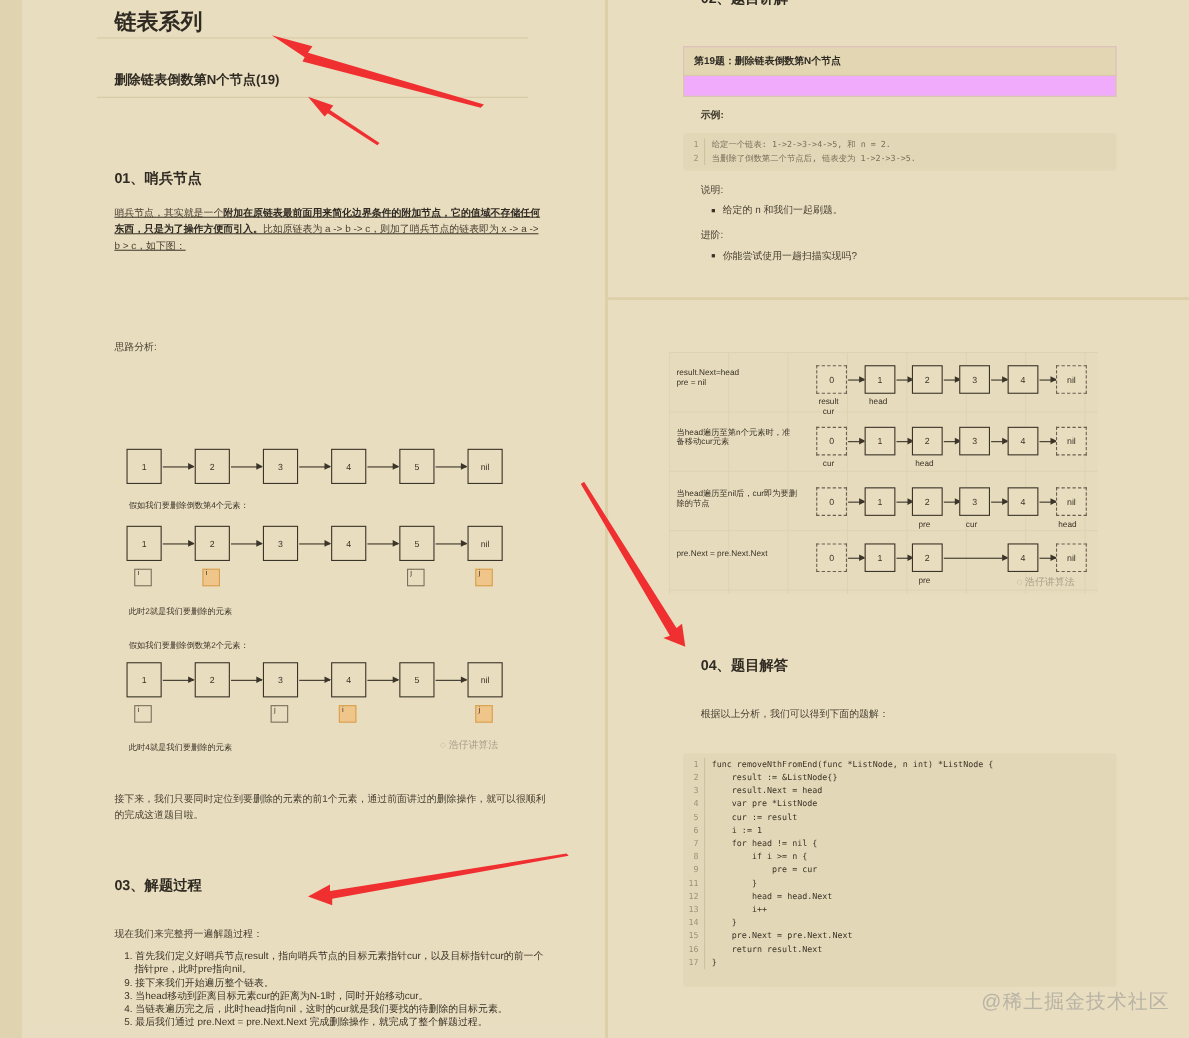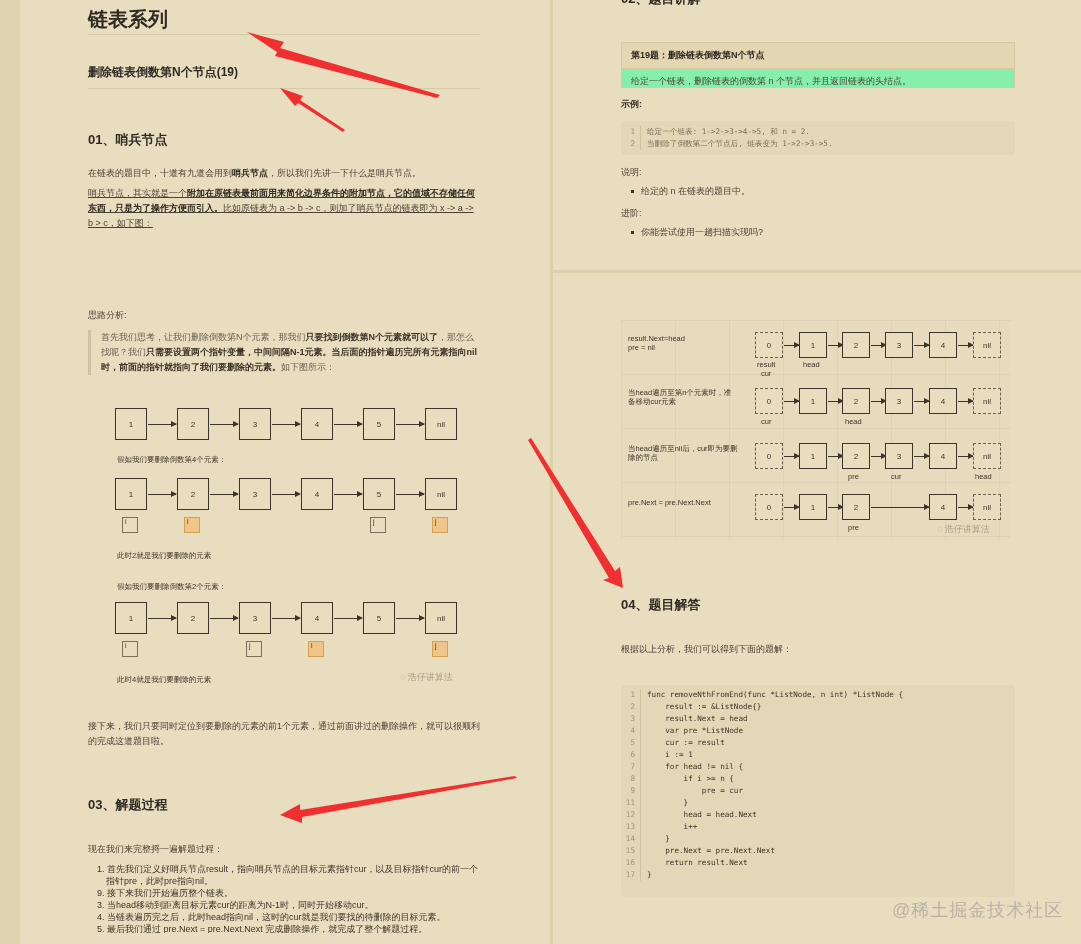--- a/index.html
+++ b/index.html
@@ -12,31 +12,31 @@
   }
   .left-strip { position: absolute; left: 0; top: 0; width: 20px; height: 944px; background: #e0d4b0; }
   .panel { position: absolute; background: #e8ddbf; overflow: hidden; }
   .p-tl { left: 20px; top: 0; width: 530px; height: 270px; }
   .p-tr { left: 553px; top: 0; width: 528px; height: 270px; }
   .p-bl { left: 20px; top: 262px; width: 530px; height: 671px; }
   .p-br { left: 553px; top: 273px; width: 528px; height: 671px; }
   .vsep { position: absolute; left: 550px; top: 0; width: 3px; height: 944px; background: #ddd0a8; }
   .hsep { position: absolute; left: 20px; top: 270px; width: 1061px; height: 3px; background: #ddd0aa; }
 
-  .abs { position: absolute; }
+  .abs { position: absolute; margin-left: 16px; }
   .h1 { font-size: 20px; font-weight: bold; color: #2f2a22; }
   .h2 { font-size: 12px; font-weight: bold; color: #2f2a22; }
   .h3 { font-size: 13px; font-weight: bold; color: #2f2a22; }
   .rule { position: absolute; height: 1px; background: #d6c9a6; }
   .p { font-size: 9px; line-height: 15px; color: #4a4234; }
   .p b { color: #2f2a22; }
   .quote { border-left: 3px solid #cfc2a0; padding-left: 10px; color: #6a6050; }
   .quote b { color: #3b3428; }
 
-  .qbox { position: absolute; border: 1px solid #d6c9a4; background: #86efac; }
+  .qbox { position: absolute; border: 1px solid #d6c9a4; background: #f0abfc; }
   .qbox .qhead { font-size: 9px; font-weight: bold; padding: 6px 9px; border-bottom: 1px solid #d6c9a4; background: #e2d6b3; color: #2f2a22; }
   .qbox .qbody { font-size: 9px; padding: 6px 9px; color: #4a4234; }
 
   .code { position: absolute; background: #e2d7b6; border-radius: 3px; font-family: "DejaVu Sans Mono", "Liberation Mono", monospace; }
   .code .ln { display: inline-block; width: 20px; text-align: right; color: #9e937c; padding-right: 5px; border-right: 1px solid #cfc2a0; margin-right: 6px; }
   .code .line { white-space: pre; font-size: 7.6px; line-height: 12px; color: #3b3428; }
 
   ul.bul { list-style: none; }
   ul.bul li { position: relative; padding-left: 20px; font-size: 9px; line-height: 15px; color: #4a4234; }
   ul.bul li::before { content: ""; position: absolute; left: 10px; top: 6px; width: 3px; height: 3px; background: #3b3428; }
@@ -65,57 +65,50 @@
 <body>
 
 <div class="left-strip"></div>
 <div class="vsep"></div>
 
 <div class="panel p-tl">
   <div class="abs h1" style="left:68px;top:6px;">链表系列</div>
   <div class="rule" style="left:68px;top:34px;width:392px;"></div>
   <div class="abs h2" style="left:68px;top:64px;">删除链表倒数第N个节点(19)</div>
   <div class="rule" style="left:68px;top:88px;width:392px;"></div>
-  <div class="abs h3" style="left:68px;top:131px;">01、哨兵节点</div>
-  <div class="abs p" style="left:68px;top:166px;width:392px;">
-    <span>在链表的题目中，十道有九道会用到</span><b>哨兵节点</b><span>，所以我们先讲一下什么是哨兵节点。</span>
-  </div>
+  <div class="abs h3" style="left:68px;top:153px;">01、哨兵节点</div>
   <div class="abs p" style="left:68px;top:186px;width:392px;text-decoration:underline;">
     <span>哨兵节点，其实就是一个</span><b>附加在原链表最前面用来简化边界条件的附加节点，它的值域不存储任何东西，只是为了操作方便而引入。</b><span>比如原链表为 a -&gt; b -&gt; c，则加了哨兵节点的链表即为 x -&gt; a -&gt; b &gt; c，如下图：</span>
   </div>
 </div>
 
 <div class="panel p-tr">
   <div class="abs h3" style="left:68px;top:-10px;">02、题目讲解</div>
   <div class="qbox" style="left:68px;top:42px;width:394px;height:46px;">
     <div class="qhead">第19题：删除链表倒数第N个节点</div>
-    <div class="qbody">给定一个链表，删除链表的倒数第 n 个节点，并且返回链表的头结点。</div>
   </div>
   <div class="abs" style="left:68px;top:98px;font-size:9px;font-weight:bold;">示例:</div>
   <div class="code" style="left:68px;top:121px;width:394px;height:34px;padding:5px 0;">
     <div class="line"><span class="ln">1</span><span style="color:#7a705c">给定一个链表: 1-&gt;2-&gt;3-&gt;4-&gt;5, 和 n = 2.</span></div>
     <div class="line"><span class="ln">2</span><span style="color:#7a705c">当删除了倒数第二个节点后, 链表变为 1-&gt;2-&gt;3-&gt;5.</span></div>
   </div>
   <div class="abs p" style="left:68px;top:165px;">说明:</div>
   <ul class="bul abs" style="left:68px;top:184px;">
-    <li>给定的 n 在链表的题目中。</li>
+    <li>给定的 n 和我们一起刷题。</li>
   </ul>
   <div class="abs p" style="left:68px;top:206px;">进阶:</div>
   <ul class="bul abs" style="left:68px;top:225px;">
     <li>你能尝试使用一趟扫描实现吗?</li>
   </ul>
 </div>
 
 <div class="hsep"></div>
 
 <div class="panel p-bl">
   <div class="abs p" style="left:68px;top:46px;">思路分析:</div>
-  <div class="abs p quote" style="left:68px;top:68px;width:392px;">
-    <span>首先我们思考，让我们删除倒数第N个元素，那我们</span><b>只要找到倒数第N个元素就可以了</b><span>，那怎么找呢？我们</span><b>只需要设置两个指针变量，中间间隔N-1元素。当后面的指针遍历完所有元素指向nil时，前面的指针就指向了我们要删除的元素。</b><span>如下图所示：</span>
-  </div>
 
   <div class="diagram" style="left:90px;top:140px;width:380px;height:290px;">
 
     <div class="node" style="left:5px;top:6px;">1</div>
     <div class="edge" style="left:38px;top:22px;width:28px;"></div>
     <div class="node" style="left:67px;top:6px;">2</div>
     <div class="edge" style="left:100px;top:22px;width:28px;"></div>
     <div class="node" style="left:129px;top:6px;">3</div>
     <div class="edge" style="left:162px;top:22px;width:28px;"></div>
     <div class="node" style="left:191px;top:6px;">4</div>
@@ -171,21 +164,21 @@
   <ol class="num-list abs" style="left:68px;top:601px;width:392px;">
     <li>1. 首先我们定义好哨兵节点result，指向哨兵节点的目标元素指针cur，以及目标指针cur的前一个指针pre，此时pre指向nil。</li>
     <li>9. 接下来我们开始遍历整个链表。</li>
     <li>3. 当head移动到距离目标元素cur的距离为N-1时，同时开始移动cur。</li>
     <li>4. 当链表遍历完之后，此时head指向nil，这时的cur就是我们要找的待删除的目标元素。</li>
     <li>5. 最后我们通过 pre.Next = pre.Next.Next 完成删除操作，就完成了整个解题过程。</li>
   </ol>
 </div>
 
 <div class="panel p-br">
-  <div class="grid-bg" style="left:68px;top:47px;width:390px;height:220px;">
+  <div class="grid-bg" style="left:55px;top:47px;width:390px;height:220px;">
 
     <div class="dlabel" style="left:7px;top:14px;white-space:pre-line;line-height:9px;">result.Next=head
 pre = nil</div>
     <div class="snode dashed" style="left:134px;top:12px;">0</div>
     <div class="edge" style="left:163px;top:25px;width:15px;"></div>
     <div class="snode" style="left:178px;top:12px;">1</div>
     <div class="edge" style="left:207px;top:25px;width:15px;"></div>
     <div class="snode" style="left:221px;top:12px;">2</div>
     <div class="edge" style="left:250px;top:25px;width:15px;"></div>
     <div class="snode" style="left:264px;top:12px;">3</div>

